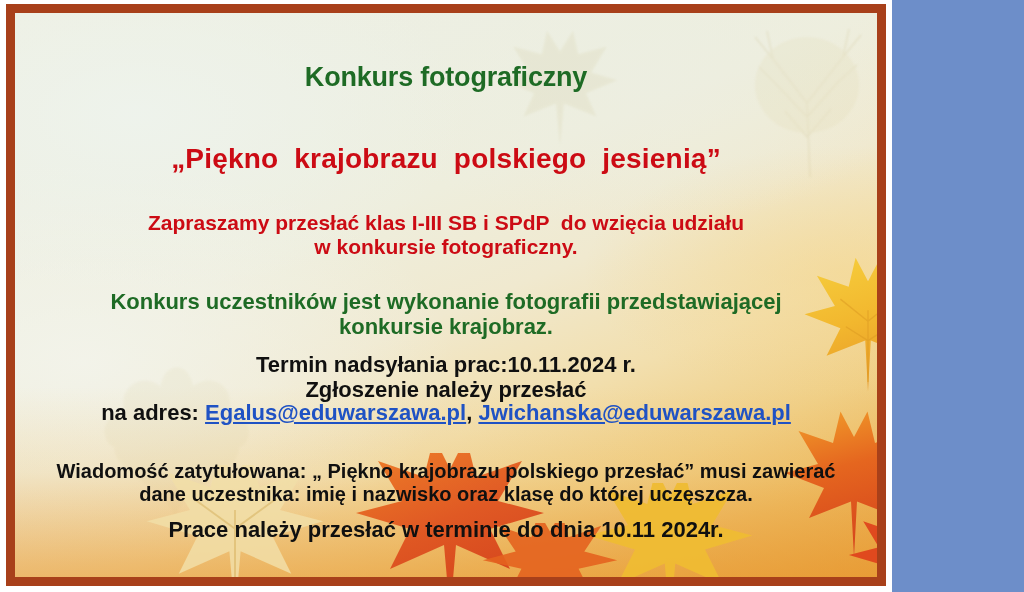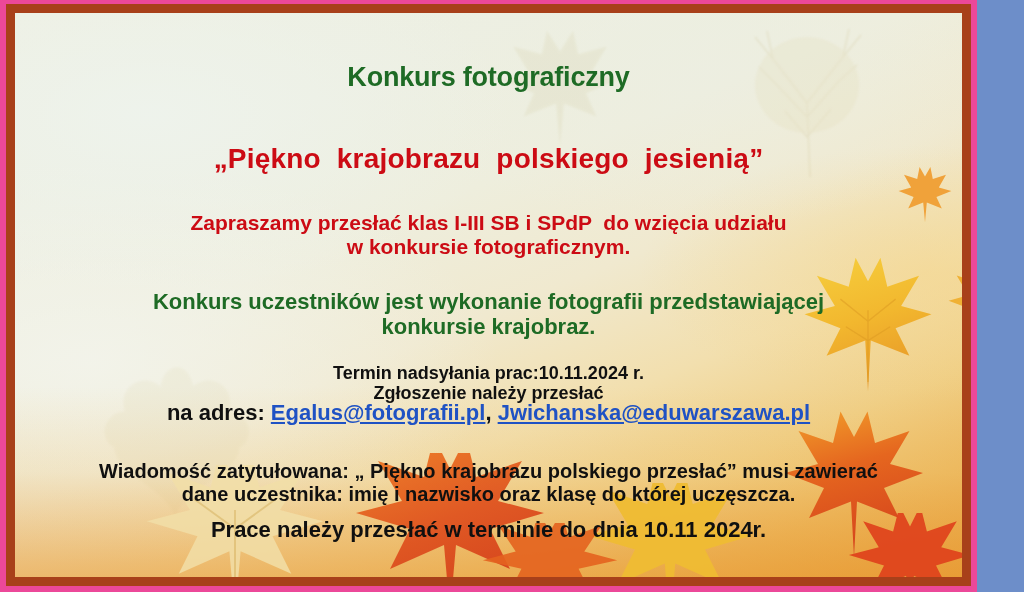--- a/index.html
+++ b/index.html
@@ -10,23 +10,23 @@
   body {
     width: 1024px;
     height: 592px;
     overflow: hidden;
     font-family: "Liberation Sans", sans-serif;
   }
 
   
   #poster-root {
     position: relative;
-    width: 977px;
+    width: 892px;
     height: 592px;
-    background: #ec4899;
+    background: #ffffff;
   }
 
   
   #poster-frame {
     position: absolute;
     left: 6px;
     top: 4px;
     right: 6px;
     bottom: 6px;
     border: 9px solid #a8401a;
@@ -122,22 +122,22 @@
     top: 198px; left: 0; right: 0;
     font-size: 21px;
   }
   #task-block {
     position: absolute;
     top: 277px; left: 0; right: 0;
     font-size: 22px;
   }
   #deadline-block {
     position: absolute;
-    top: 350px; left: 0; right: 0;
-    font-size: 18px;
+    top: 340px; left: 0; right: 0;
+    font-size: 22px;
   }
   #email-line {
     position: absolute;
     top: 388px; left: 0; right: 0;
     font-size: 22px;
   }
   #email-line .mail-link {
     color: #1f52c4;
     text-decoration: underline;
     text-decoration-color: #1f52c4;
@@ -270,35 +270,35 @@
       <div id="title-konkurs">
         <p class="line green">Konkurs fotograficzny</p>
       </div>
 
       <div id="subtitle-theme">
         <p class="line red">„Piękno  krajobrazu  polskiego  jesienią”</p>
       </div>
 
       <div id="invite-block">
         <p class="line red">Zapraszamy przesłać klas I-III SB i SPdP  do wzięcia udziału</p>
-        <p class="line red">w konkursie fotograficznym.</p>
+        <p class="line red">w konkursie fotograficzny.</p>
       </div>
 
       <div id="task-block">
         <p class="line green">Konkurs uczestników jest wykonanie fotografii przedstawiającej</p>
         <p class="line green">konkursie krajobraz.</p>
       </div>
 
       <div id="deadline-block">
         <p class="line black">Termin nadsyłania prac:10.11.2024 r.</p>
         <p class="line black">Zgłoszenie należy przesłać</p>
       </div>
 
       <div id="email-line">
-        <p class="line black"><span>na adres: </span><span class="mail-link">Egalus@fotografii.pl</span><span>, </span><span class="mail-link">Jwichanska@eduwarszawa.pl</span></p>
+        <p class="line black"><span>na adres: </span><span class="mail-link">Egalus@eduwarszawa.pl</span><span>, </span><span class="mail-link">Jwichanska@eduwarszawa.pl</span></p>
       </div>
 
       <div id="title-info-block">
         <p class="line black">Wiadomość zatytułowana: „ Piękno krajobrazu polskiego przesłać” musi zawierać</p>
         <p class="line black">dane uczestnika: imię i nazwisko oraz klasę do której uczęszcza.</p>
       </div>
 
       <div id="final-line">
         <p class="line black">Prace należy przesłać w terminie do dnia 10.11 2024r.</p>
       </div>

